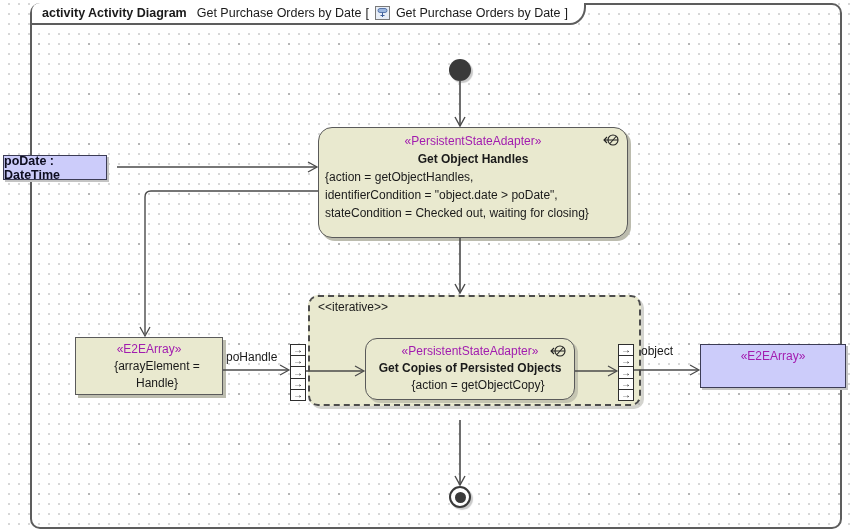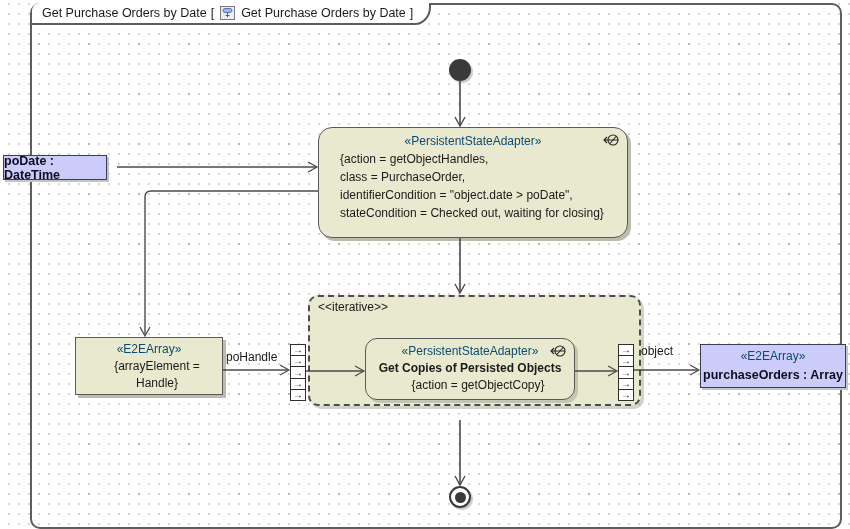--- a/index.html
+++ b/index.html
@@ -28,23 +28,23 @@
     border-right:2px solid #5d5d5d;border-bottom:2px solid #5d5d5d;
     border-top-left-radius:8px;border-bottom-right-radius:16px 18px;
     background:#ffffff;font-size:12.5px;color:#1a1a1a;white-space:nowrap;z-index:30;
   }
   .titletab .b{font-weight:bold;margin-right:6px;}
   .diagicon{display:inline-block;width:15px;height:14px;margin:0 2px;vertical-align:middle;}
   
   .node{position:absolute;box-sizing:border-box;z-index:10;color:#1a1a1a;}
   .khaki{background:#e9e9cf;border:1.5px solid #5a5a5a;box-shadow:3px 3px 0 #bcbcae;}
   .round{border-radius:14px;}
-  .stereo{color:#0c4a6e;text-align:center;font-size:12px;line-height:18px;}
+  .stereo{color:#a21caf;text-align:center;font-size:12px;line-height:18px;}
   .nname{font-weight:bold;text-align:center;font-size:12px;line-height:18px;}
-  .props{font-size:12px;line-height:18px;padding-left:21px;}
+  .props{font-size:12px;line-height:18px;padding-left:6px;}
   .propc{font-size:12px;line-height:17px;text-align:center;padding-left:16px;}
   .lav{background:#ccccfa;border:1.2px solid #3c3c55;box-shadow:2px 2px 0 #c4c4c4;}
   .rake{position:absolute;top:5px;right:7px;width:18px;height:14px;}
   
   .expnode{
     position:absolute;width:16px;height:57px;z-index:12;
     display:flex;flex-direction:column;
     background:#ffffff;border:1.3px solid #2e2e2e;box-sizing:border-box;
   }
   .expcell{
@@ -79,20 +79,21 @@
   #edges path, #edges line{stroke:#4a4a4a;fill:none;}
 </style>
 </head>
 <body>
 
 <div id="canvas">
 
   <div class="frame"></div>
 
   <div class="titletab">
+    <span class="b">activity Activity Diagram</span>
     <span>Get Purchase Orders by Date</span>
     <span>[</span>
     <span class="diagicon">
       <svg width="15" height="14" viewBox="0 0 15 14">
         <rect x="0.5" y="0.5" width="14" height="13" fill="#e8eef7" stroke="#7a7a7a"></rect>
         <rect x="3" y="2.5" width="9" height="4" rx="2" fill="#9db8e0" stroke="#3f5f9a" stroke-width="0.8"></rect>
         <line x1="7.5" y1="6.5" x2="7.5" y2="11" stroke="#3f5f9a" stroke-width="1"></line>
         <path d="M5.5 9.5 L9.5 9.5" stroke="#3f5f9a" stroke-width="1"></path>
       </svg>
     </span>
@@ -101,23 +102,23 @@
   </div>
 
   <div class="initial"></div>
 
   <div class="final">
     <div class="dot"></div>
   </div>
 
   <div class="node khaki round" style="left:318px;top:127px;width:310px;height:111px;padding-top:4px;">
     <div class="stereo">«PersistentStateAdapter»</div>
+    <div class="nname">Get Object Handles</div>
     <div class="props">
       <div>{action = getObjectHandles,</div>
-      <div>class = PurchaseOrder,</div>
       <div>identifierCondition = "object.date &gt; poDate",</div>
       <div>stateCondition = Checked out, waiting for closing}</div>
     </div>
     <span class="rake">
       <svg width="18" height="14" viewBox="0 0 18 14">
         <circle cx="11" cy="7" r="5" fill="none" stroke="#222" stroke-width="1.1"></circle>
         <line x1="8" y1="10.5" x2="14" y2="3.5" stroke="#222" stroke-width="1.1"></line>
         <path d="M16 7 H2 M5 4 L2 7 L5 10" stroke="#222" stroke-width="1.1" fill="none"></path>
       </svg>
     </span>
@@ -144,21 +145,20 @@
       <svg width="18" height="14" viewBox="0 0 18 14">
         <circle cx="11" cy="7" r="5" fill="none" stroke="#222" stroke-width="1.1"></circle>
         <line x1="8" y1="10.5" x2="14" y2="3.5" stroke="#222" stroke-width="1.1"></line>
         <path d="M16 7 H2 M5 4 L2 7 L5 10" stroke="#222" stroke-width="1.1" fill="none"></path>
       </svg>
     </span>
   </div>
 
   <div class="node lav" style="left:700px;top:344px;width:146px;height:44px;padding-top:2px;z-index:25;">
     <div class="stereo" style="line-height:19px;">«E2EArray»</div>
-    <div class="nname" style="line-height:18px;color:#0d0d20;font-size:12.5px;">purchaseOrders : Array</div>
   </div>
 
   <div class="expnode" style="left:290px;top:344px;">
     <div class="expcell">→</div>
     <div class="expcell">→</div>
     <div class="expcell">→</div>
     <div class="expcell">→</div>
     <div class="expcell">→</div>
   </div>
 

